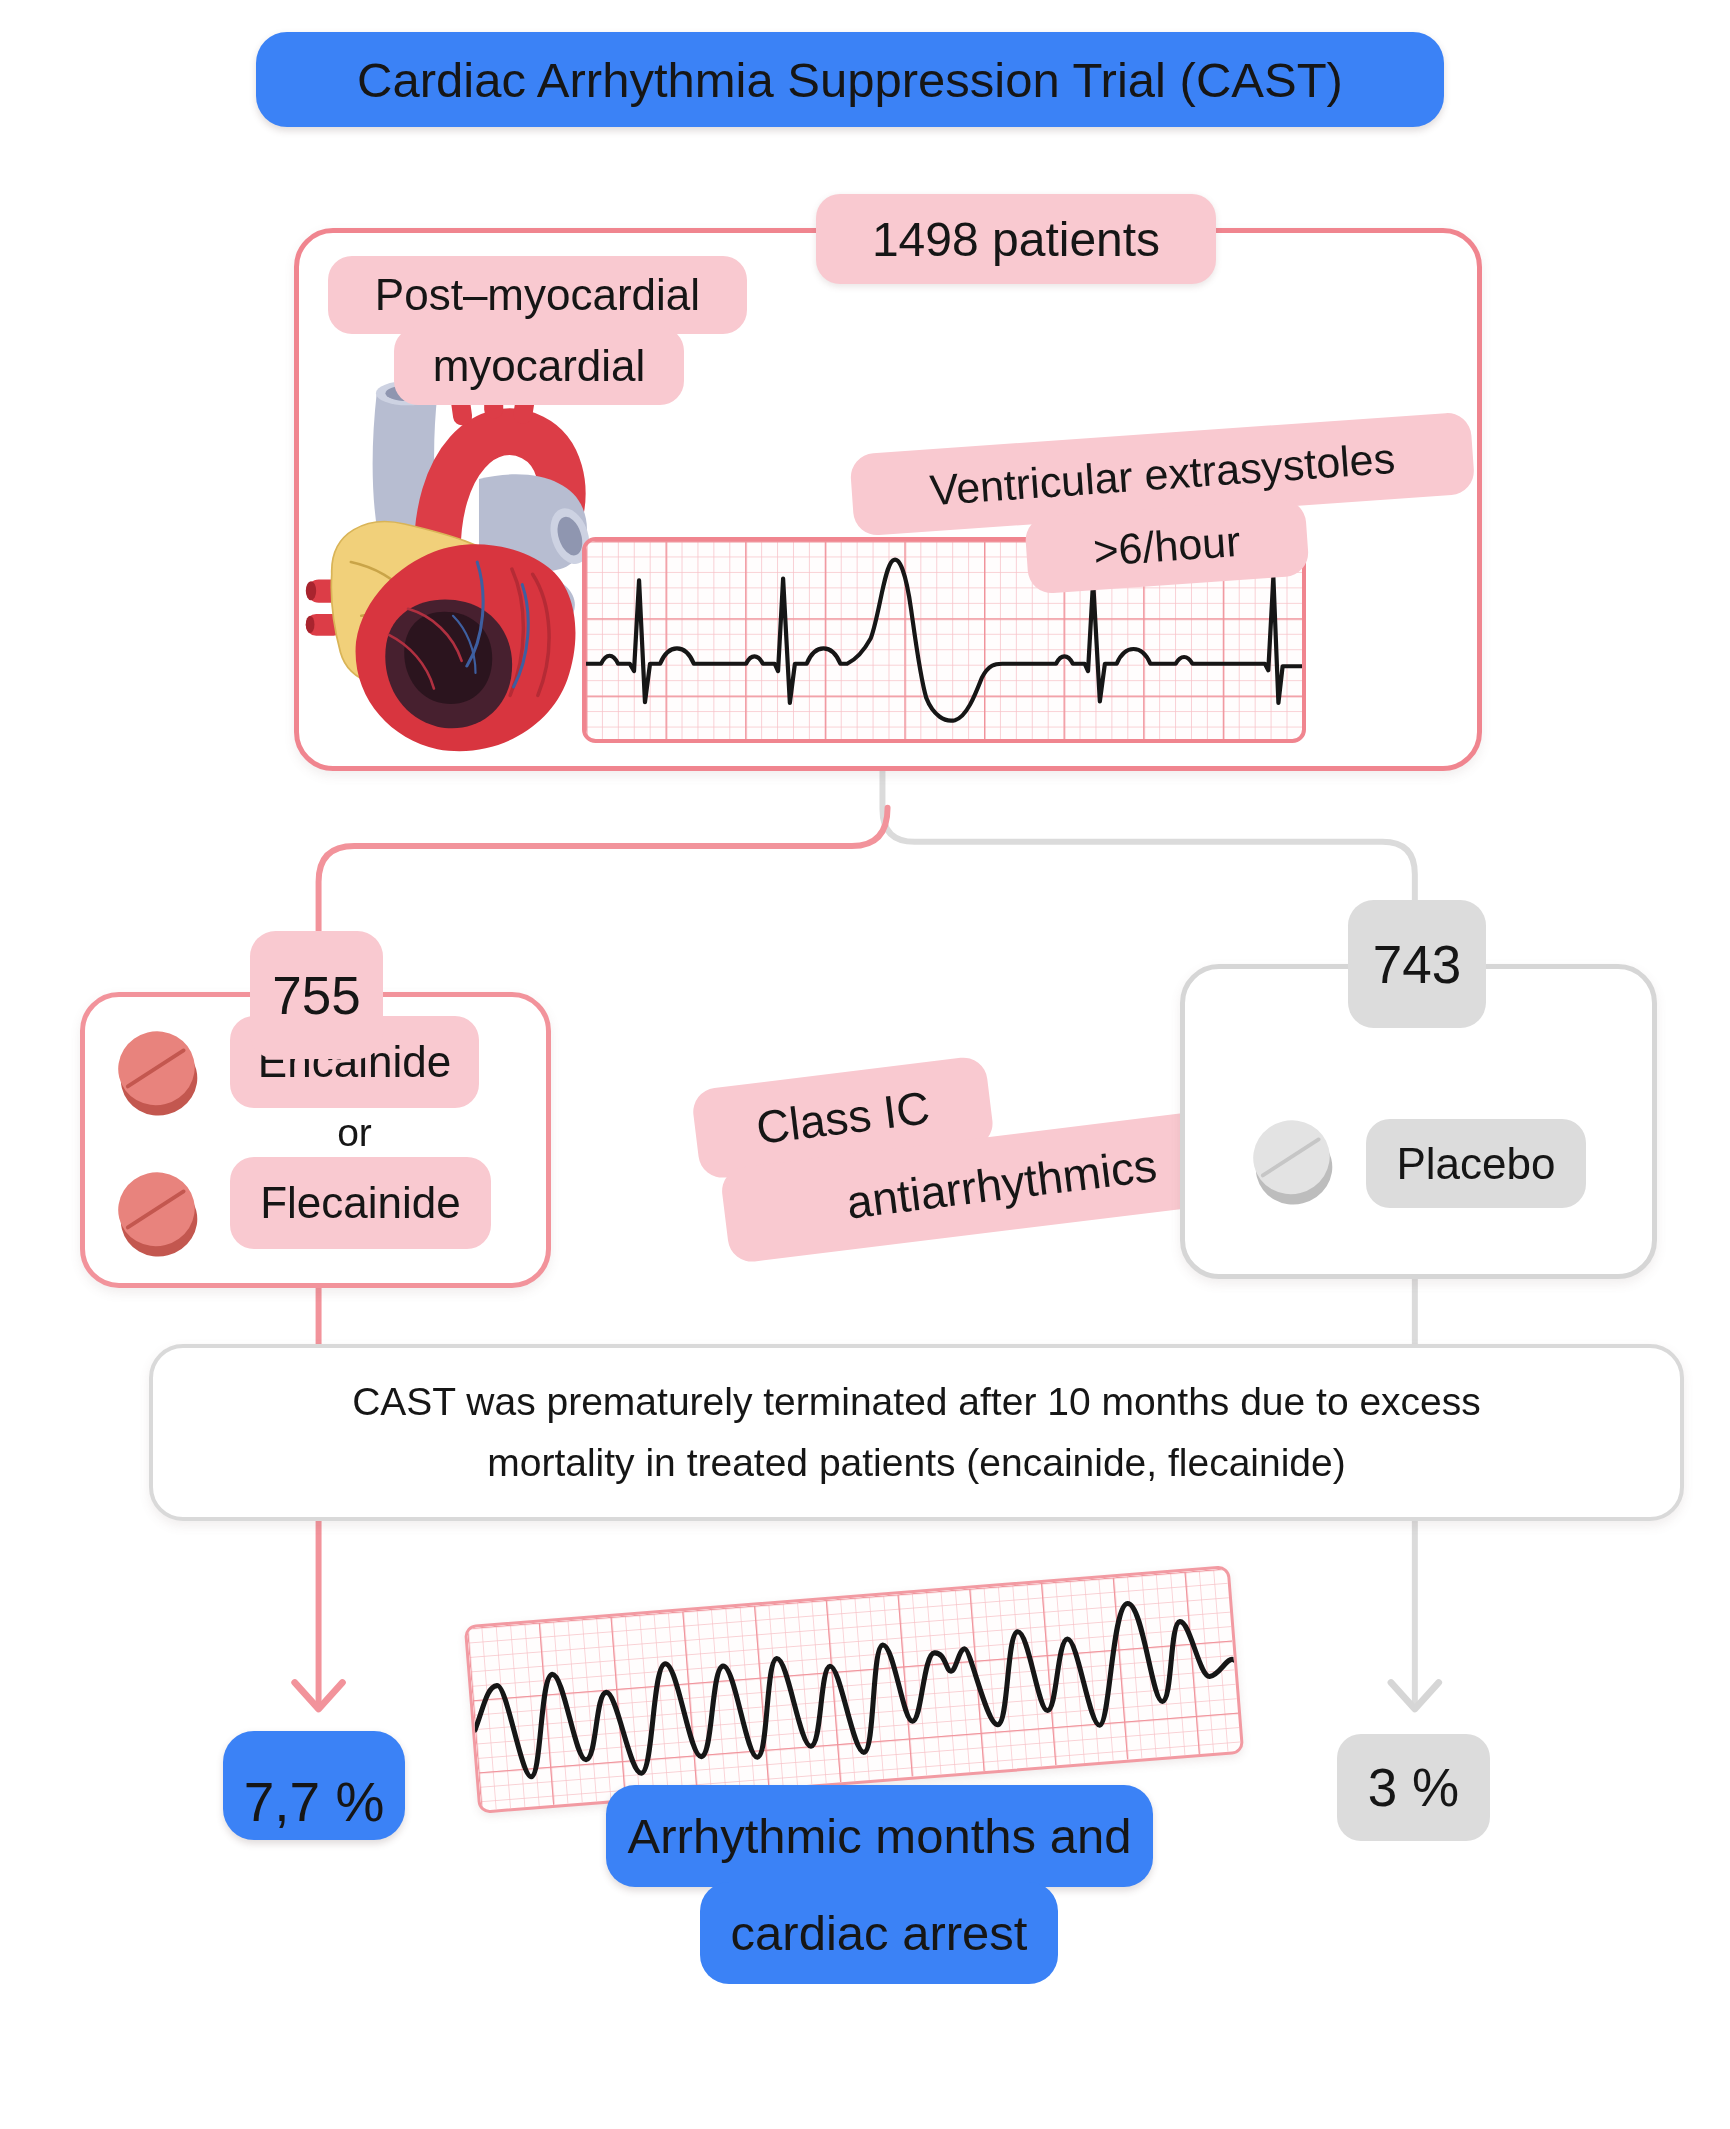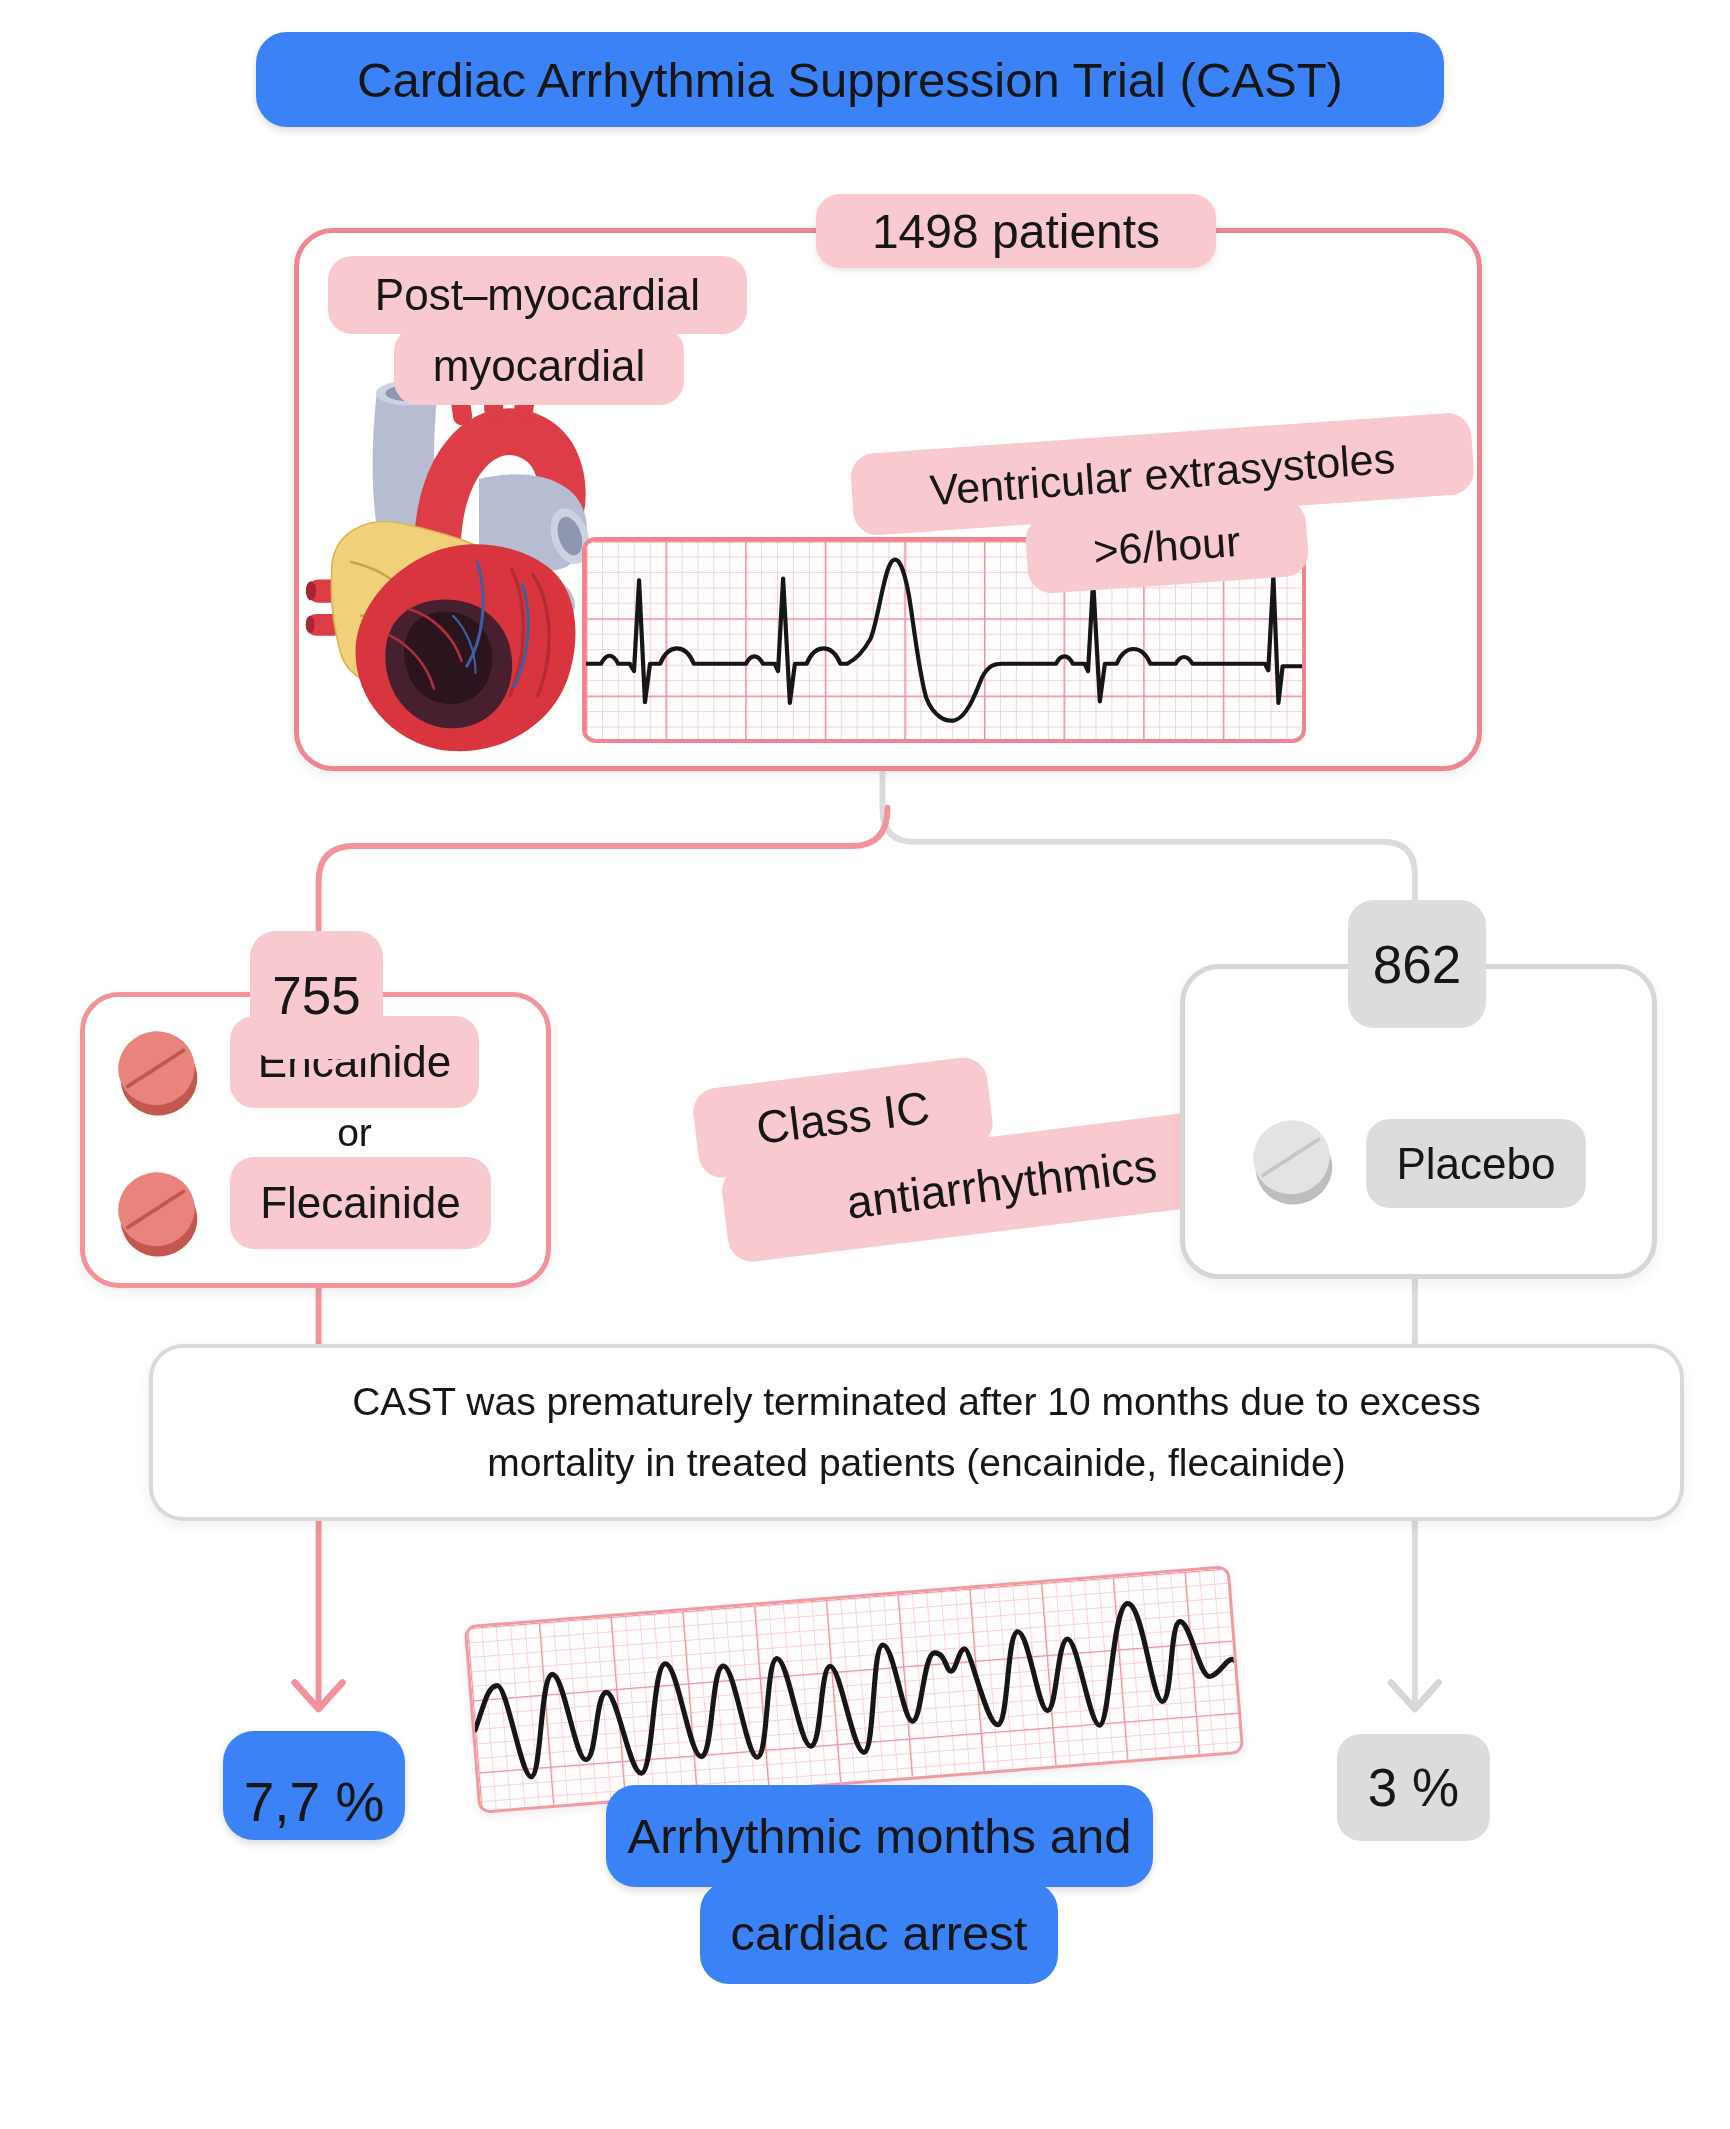--- a/index.html
+++ b/index.html
@@ -27,21 +27,21 @@
   <path d="M1042 948 Q1042 993 1000 993 L416 993 Q374 993 374 1035 L374 2004" fill="none" stroke="#F2939B" stroke-width="7" stroke-linecap="round"></path>
   <path d="M346 1975 L374 2006 L402 1975" fill="none" stroke="#F2939B" stroke-width="8" stroke-linecap="round" stroke-linejoin="round"></path>
 </svg>
 
 <div class="abs badge-salmon center" style="left:256px;top:32px;width:1188px;height:95px;z-index:6;">
   <span class="txt" style="font-size:49px;">Cardiac Arrhythmia Suppression Trial (CAST)</span>
 </div>
 
 <div class="abs white-box pink-border" style="left:294px;top:228px;width:1188px;height:543px;z-index:5;"></div>
 
-<div class="abs badge-pink center" style="left:816px;top:194px;width:400px;height:74px;z-index:7;box-shadow:0 2.6px 6px rgba(120,90,90,.15);">
+<div class="abs badge-pink center" style="left:816px;top:194px;width:400px;height:90px;z-index:7;box-shadow:0 2.6px 6px rgba(120,90,90,.15);">
   <span style="font-size:48px;">1498 patients</span>
 </div>
 
 <div class="abs badge-pink center" style="left:328px;top:256px;width:419px;height:78px;z-index:8;">
   <span style="font-size:44px;">Post–myocardial</span>
 </div>
 <div class="abs badge-pink center" style="left:394px;top:327px;width:290px;height:78px;z-index:8;">
   <span style="font-size:44px;">myocardial</span>
 </div>
 
@@ -140,21 +140,21 @@
 <div class="abs" style="left:700px;top:1055px;width:579px;height:191px;transform:rotate(-7deg);z-index:4;">
   <div class="abs badge-pink center" style="left:0;top:0;width:296px;height:90px;">
     <span style="font-size:46px;">Class IC</span>
   </div>
   <div class="abs badge-pink center" style="left:19px;top:82px;width:557px;height:95px;">
     <span style="font-size:46px;">antiarrhythmics</span>
   </div>
 </div>
 
 <div class="abs badge-gray center" style="left:1348px;top:900px;width:138px;height:128px;z-index:6;border-radius:25.6px;">
-  <span style="font-size:53px;">862</span>
+  <span style="font-size:53px;">743</span>
 </div>
 
 <div class="abs white-box gray-border" style="left:1180px;top:964px;width:477px;height:315px;z-index:5;">
   <svg class="abs" style="left:61px;top:136px;" width="92" height="112" viewBox="0 0 120 134">
     <g transform="rotate(-14 60 65)">
       <ellipse cx="60" cy="76" rx="50" ry="48" fill="#BDBDBD"></ellipse>
       <ellipse cx="60" cy="62" rx="50" ry="48" fill="#E3E3E3"></ellipse>
       <line x1="18" y1="76" x2="100" y2="48" stroke="#C6C6C6" stroke-width="5" stroke-linecap="round"></line>
     </g>
   </svg>

